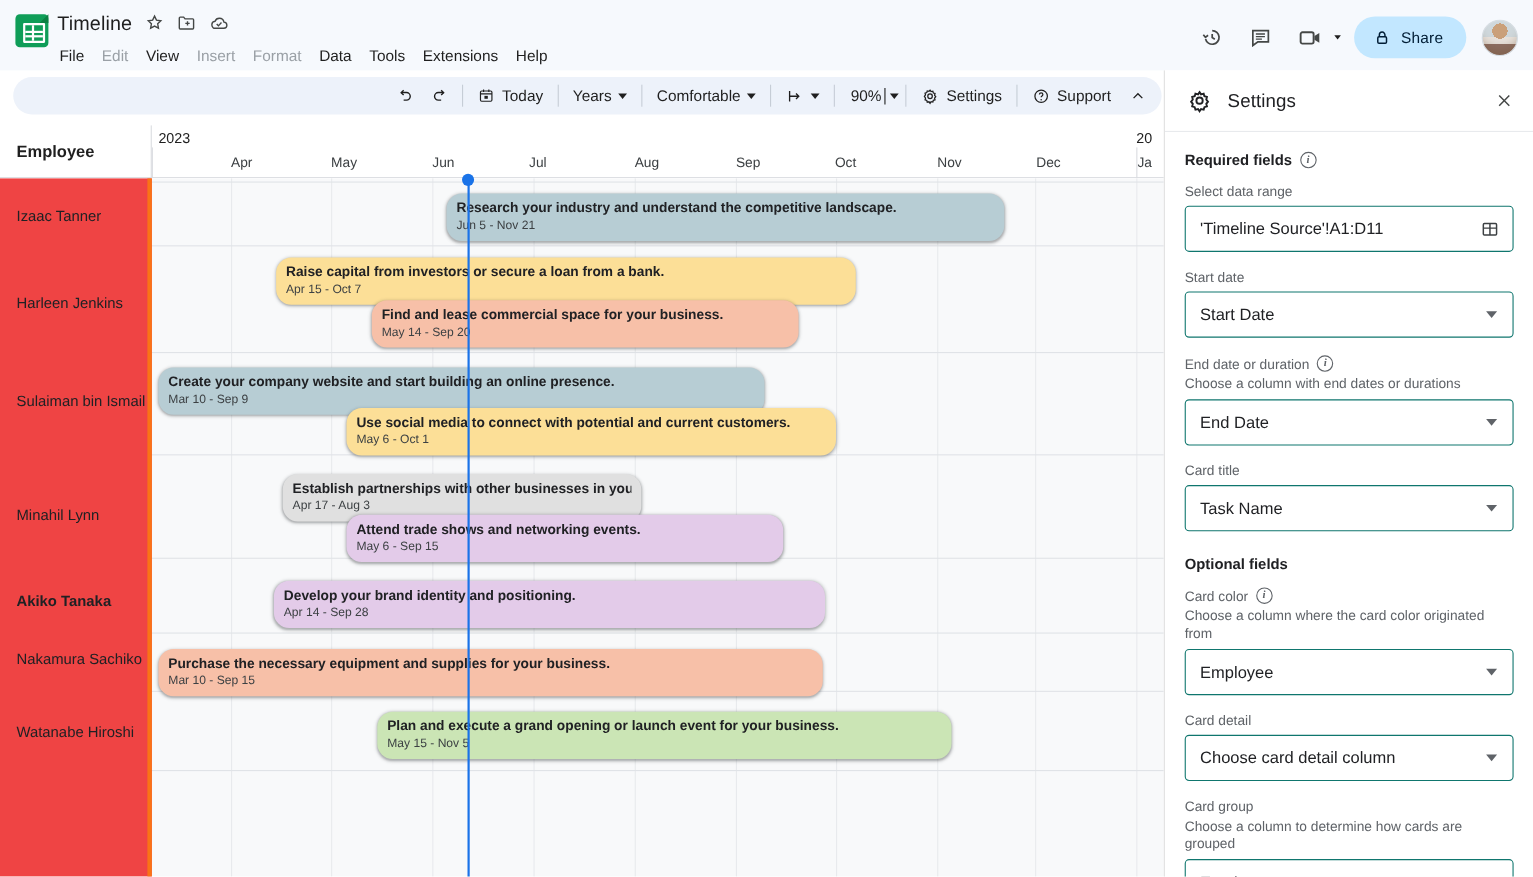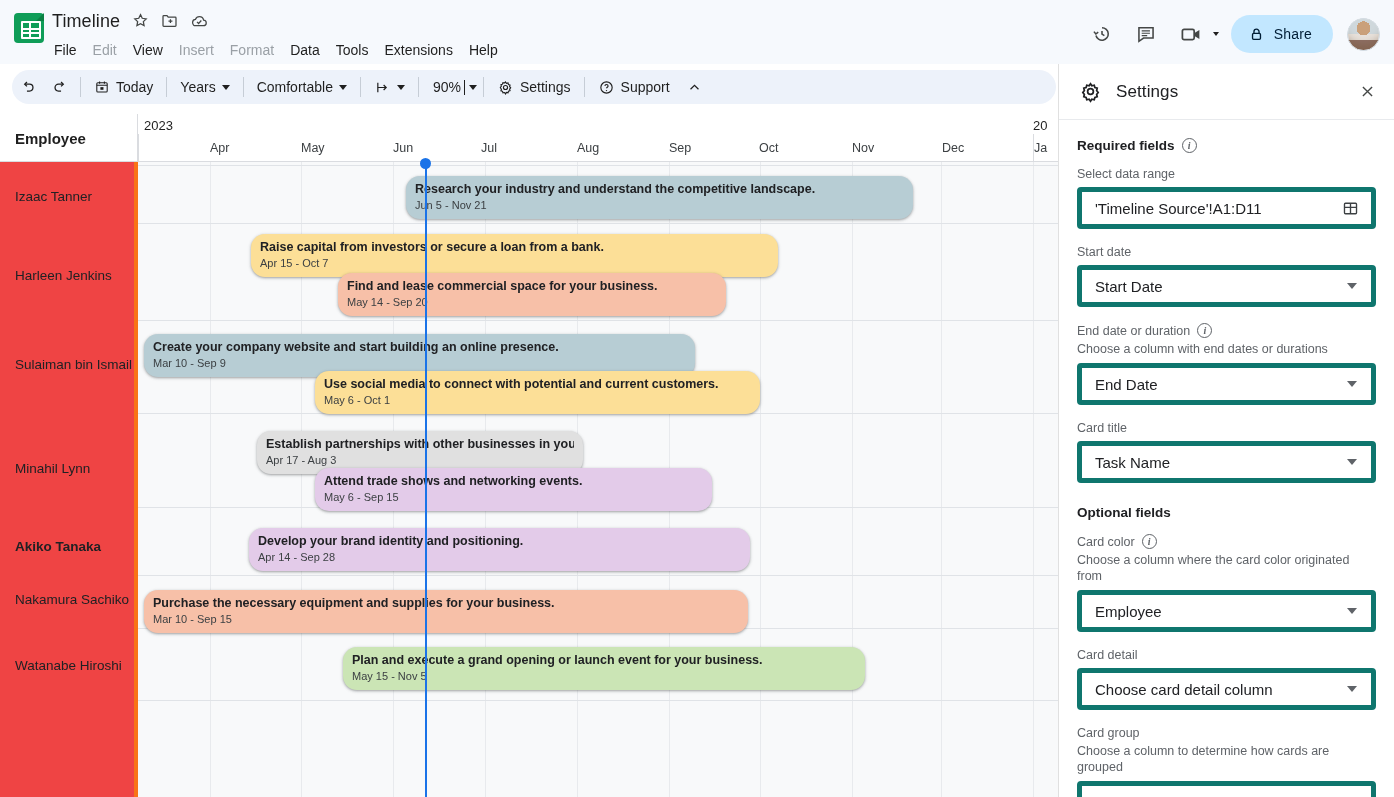--- a/index.html
+++ b/index.html
@@ -75,21 +75,21 @@
       #9fb8c8;
     background-size: 100% 100%;
     border: 1px solid #d8dee3; cursor: pointer; overflow:hidden;
     box-shadow: inset 0 -12px 10px -8px rgba(120,90,60,.55);
   }
 
   
   .toolbar {
     position: absolute; left: 12px; top: 70px; width: 1044px; height: 34px;
     background: #edf2fa; border-radius: 17px;
-    display: flex; align-items: center; justify-content: flex-start;
+    display: flex; align-items: center; justify-content: flex-end;
     padding-right: 6px; gap: 0;
   }
   .tb-item {
     display: flex; align-items: center; gap: 6px;
     height: 28px; padding: 0 9px; border-radius: 4px;
     font-size: 14px; color: #1f1f1f; cursor: pointer; white-space: nowrap;
   }
   .tb-icon-only { padding: 0 7px; }
   .tb-sep { width: 1px; height: 20px; background: #c6cdd6; margin: 0 4px; }
   .caret { width: 0; height: 0; border-left: 4px solid transparent;
@@ -186,21 +186,21 @@
     font-size: 13.5px; font-weight: 700; color: #202124;
     display: flex; align-items: center; gap: 7px; margin-bottom: 14px;
   }
   .sec-title.opt { margin-top: 22px; }
   .fld-label {
     font-size: 12.5px; color: #5f6368; margin-bottom: 6px;
     display: flex; align-items: center; gap: 7px;
   }
   .fld-sub { font-size: 12.5px; color: #5f6368; margin: -3px 0 6px 0; line-height: 16px; }
   .sel {
-    height: 42px; border: 5px solid #0f766e; border-radius: 4px;
+    height: 42px; border: 1px solid #0f766e; border-radius: 4px;
     display: flex; align-items: center; padding: 0 11px 0 13px;
     font-size: 15px; color: #202124; margin-bottom: 16px; cursor: pointer;
     background: #fff;
   }
   .sel .val { flex: 1; white-space: nowrap; overflow: hidden; }
   .sel .dn { width: 0; height: 0; border-left: 5px solid transparent;
              border-right: 5px solid transparent; border-top: 6px solid #5f6368; margin-right:3px;}
   .info-i {
     width: 15px; height: 15px; border-radius: 50%; border: 1.4px solid #5f6368;
     color: #5f6368; font-size: 10px; font-weight: 700; font-style: italic;

